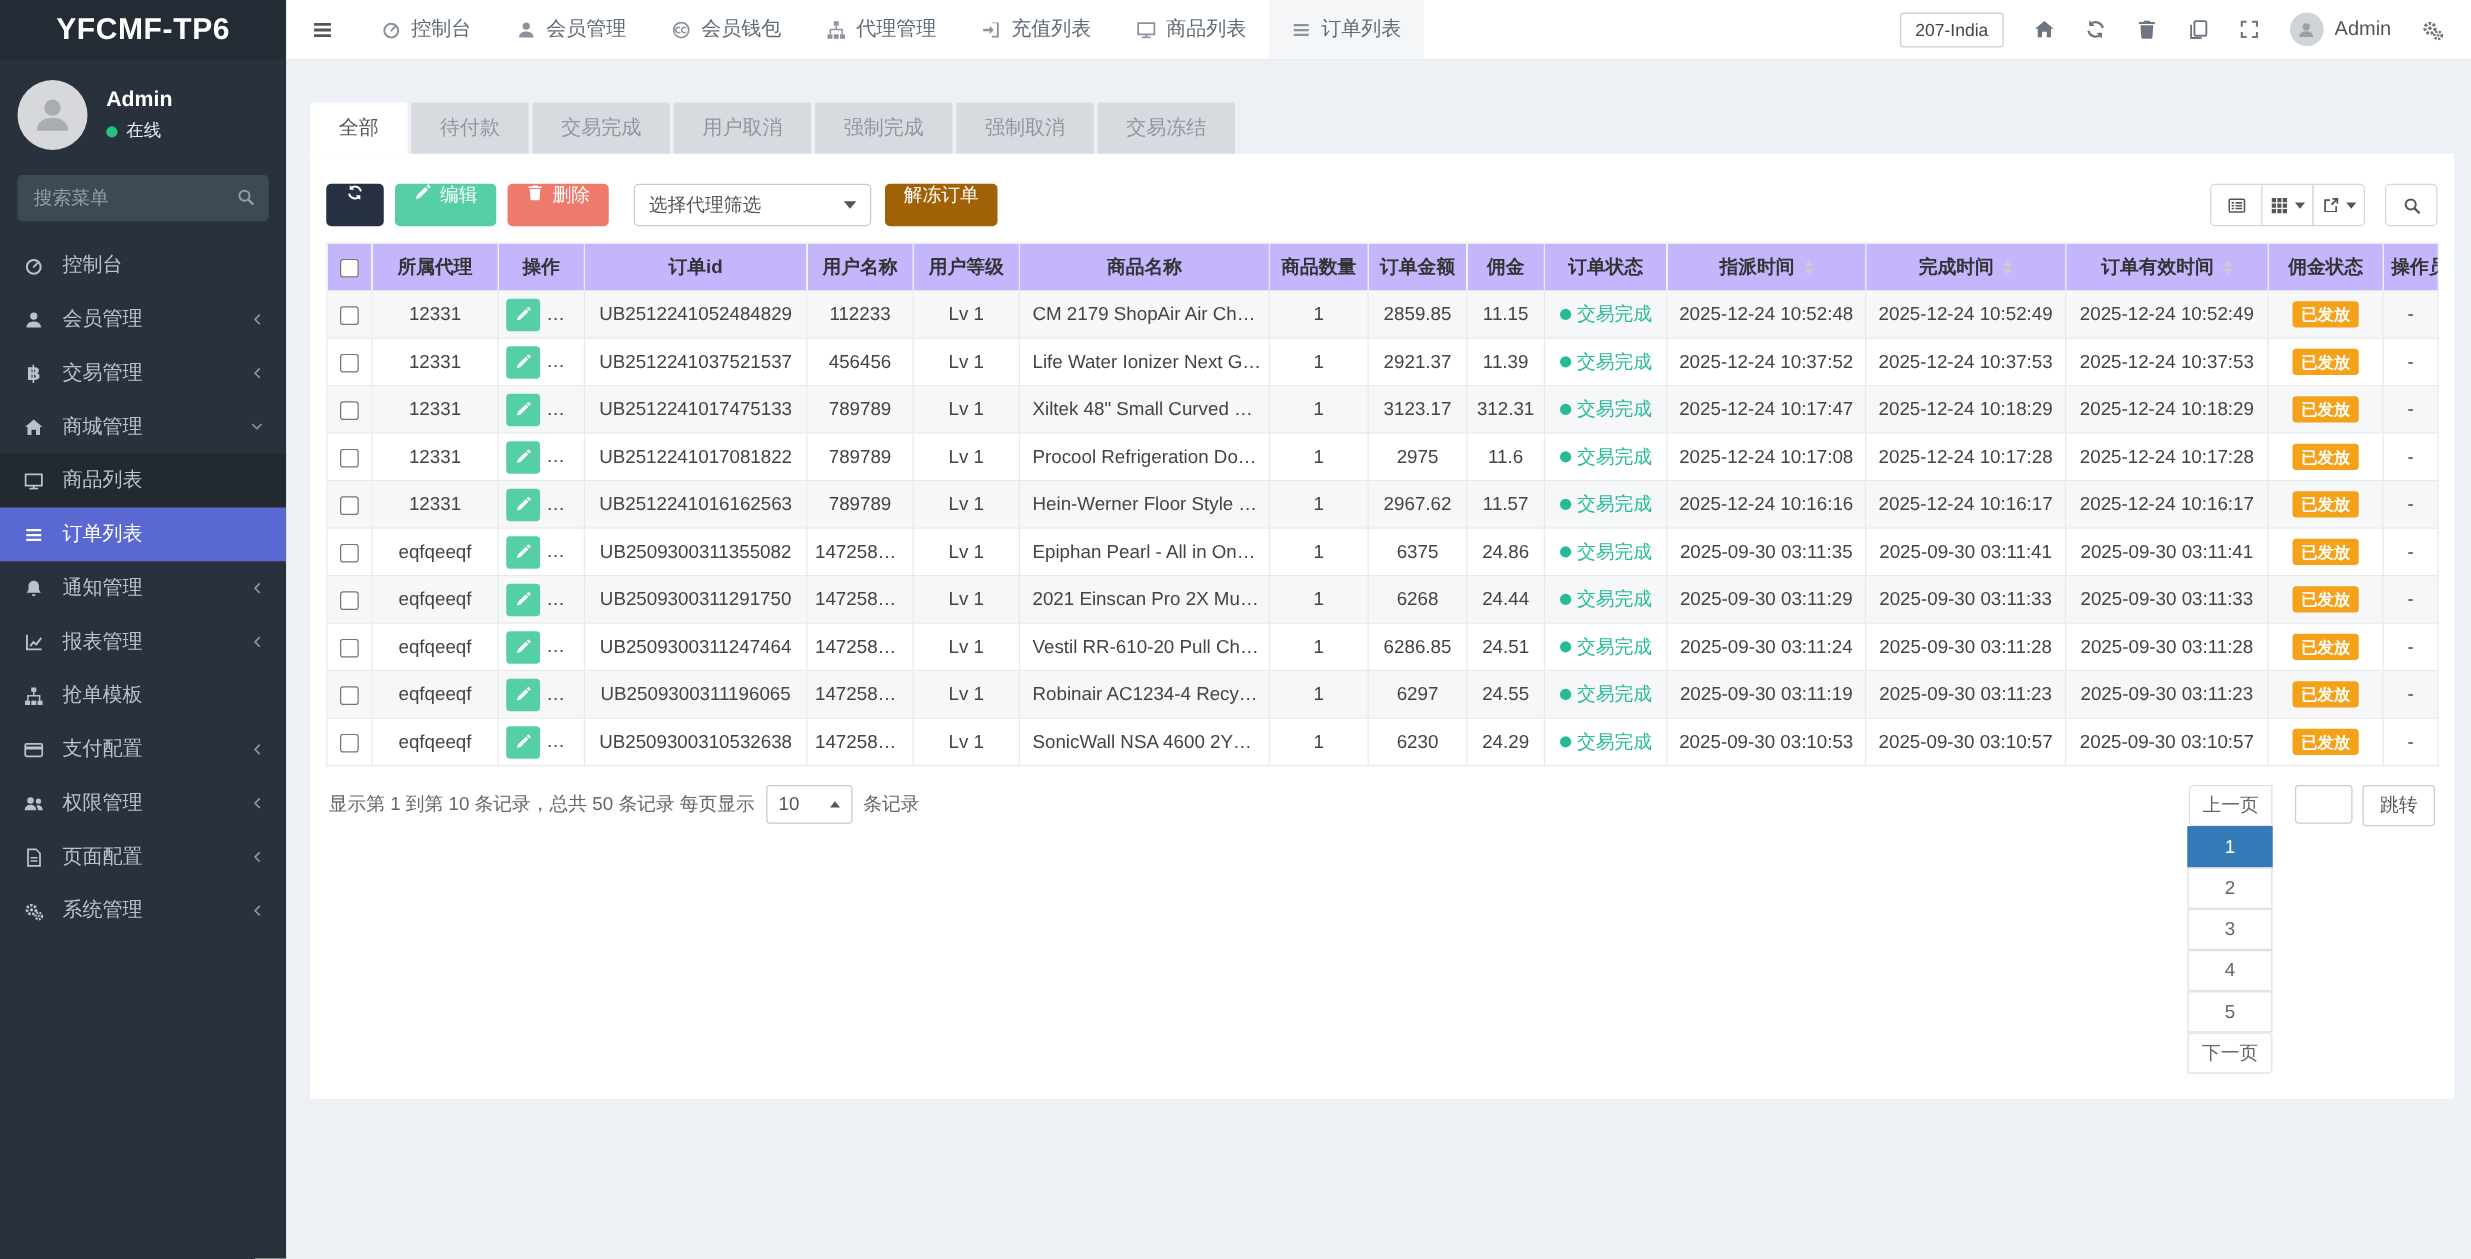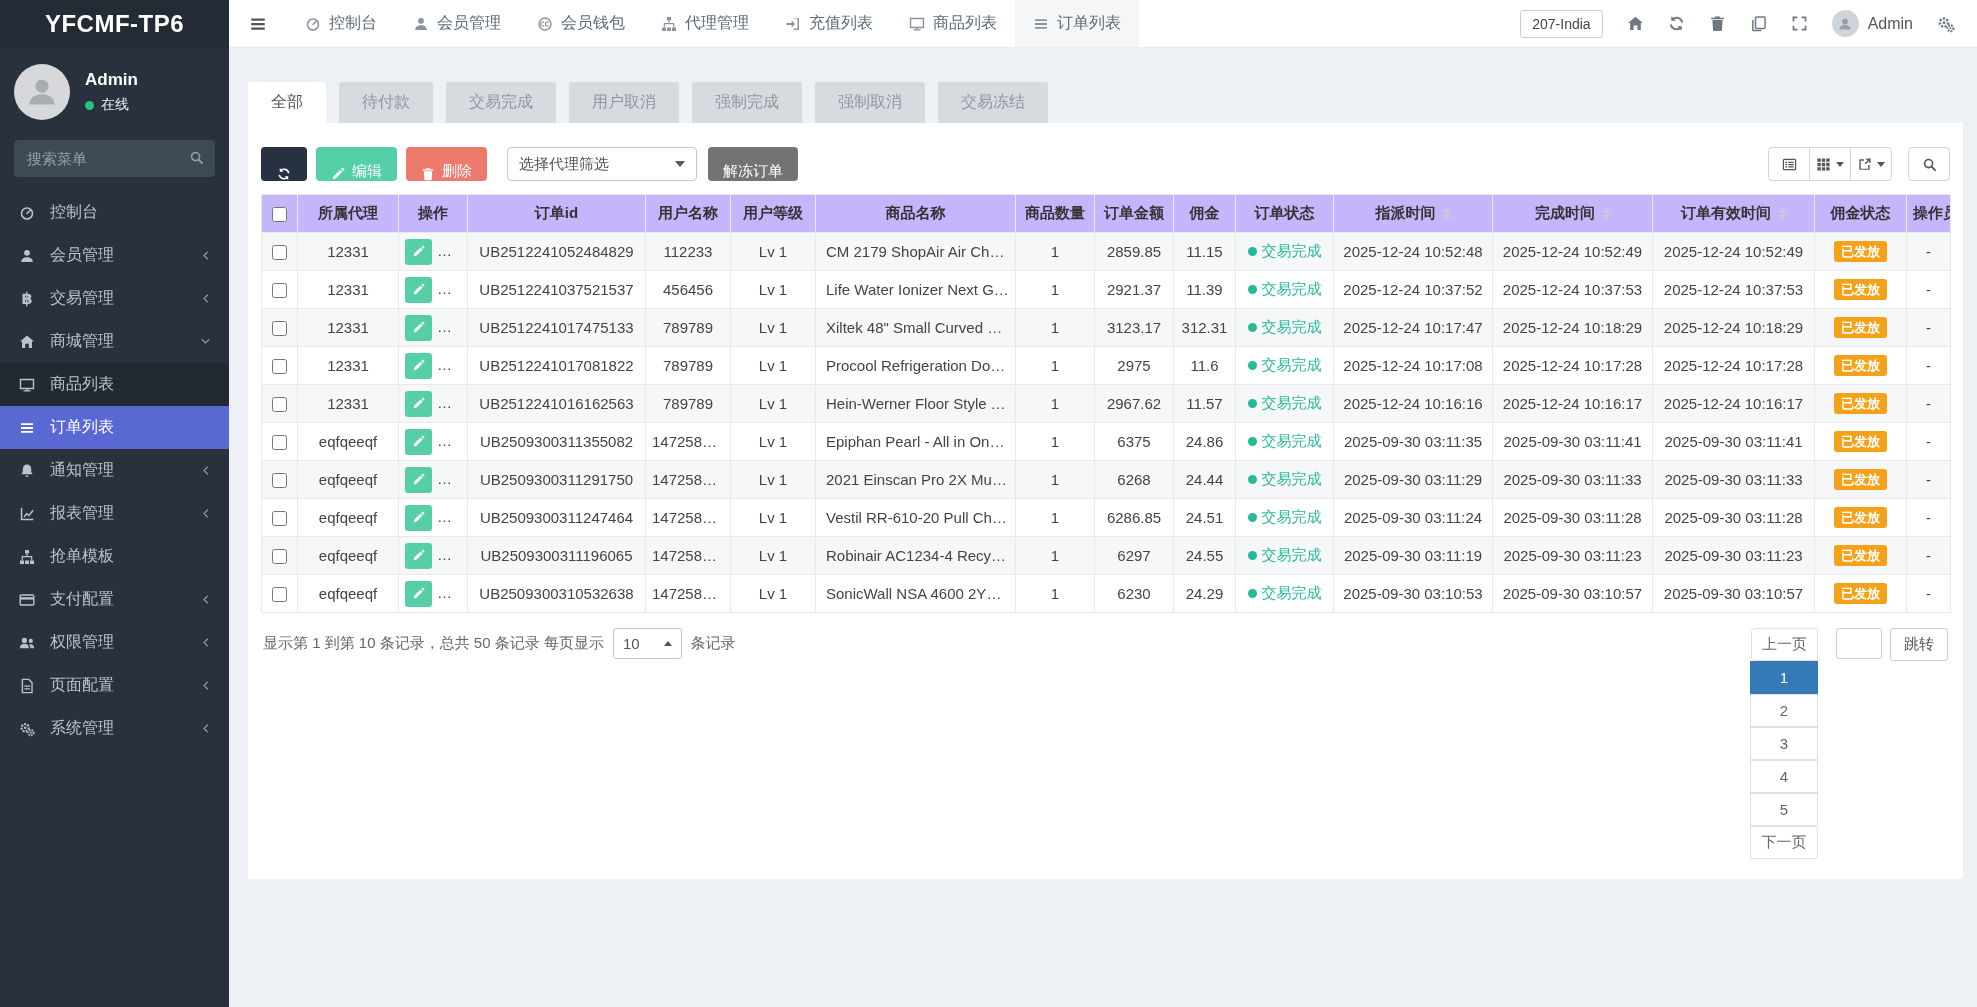--- a/index.html
+++ b/index.html
@@ -38,34 +38,34 @@
   .ss-ic{position:absolute;right:11px;top:10px;color:#8fa0aa;font-size:15px;}
   .side-item{display:flex;align-items:center;gap:13px;padding:0 17px;height:43px;font-size:16px;color:#b9c3cc;text-decoration:none;}
   .side-item .si{width:20px;display:flex;justify-content:center;font-size:16px;}
   .side-item .chev{margin-left:auto;font-size:13px;color:#8b98a3;}
   .side-item.sub{background:#222931;}
   .side-item.active{background:#5a68d2;color:#fff;}
   .btc{font-weight:bold;font-style:normal;}
 
   
   .content{grid-row:2;grid-column:2;background:#edf0f4;padding:34px 14px 0 19px;overflow:hidden;}
-  .tabs{display:flex;gap:10px;}
+  .tabs{display:flex;}
   .tab{height:41px;display:flex;align-items:center;padding:0 23px;background:#d7dbe0;color:#8d97a1;font-size:16px;margin-right:3px;border-radius:2px 2px 0 0;}
   .tab.active{background:#fff;color:#555;}
   .panel{background:#fff;padding:24px 13px 0;}
 
   
   .toolbar{display:flex;align-items:center;margin-bottom:13px;}
-  .btn{border:none;border-radius:4px;color:#fff;font-size:15px;height:34px;display:inline-flex;align-items:flex-end;gap:7px;padding:0 15px;}
+  .btn{border:none;border-radius:4px;color:#fff;font-size:15px;height:34px;display:inline-flex;align-items:flex-start;gap:7px;padding:0 15px;}
   .btn .ic{font-size:14px;}
   .btn.sq{width:46px;justify-content:center;padding:0;}
   .btn.dark{background:#273142;}
   .btn.green{background:#56cfa8;margin-left:9px;}
   .btn.red{background:#ee7a6e;margin-left:9px;}
-  .btn.teal{background:#737373;margin-left:11px;}
+  .btn.teal{background:#a16207;margin-left:11px;}
   .select{height:34px;box-sizing:border-box;border:1px solid #c6cacd;border-radius:4px;background:#fff;padding:0 11px;width:190px;display:flex;justify-content:space-between;align-items:center;color:#555;font-size:15px;margin-left:20px;}
   .cd{width:0;height:0;border-left:5px solid transparent;border-right:5px solid transparent;border-top:6px solid #555;display:inline-block;}
   .cd.sm{border-left-width:4px;border-right-width:4px;border-top-width:5px;margin-left:5px;}
   .tb-right{margin-left:auto;display:flex;align-items:center;}
   .btn-group{display:flex;}
   .gbtn{width:42px;height:34px;background:#fff;border:1px solid #d3d6da;color:#555;display:inline-flex;align-items:center;justify-content:center;font-size:15px;padding:0;}
   .btn-group .gbtn{margin-left:-1px;}
   .btn-group .gbtn:first-child{border-radius:4px 0 0 4px;margin-left:0;}
   .btn-group .gbtn:last-child{border-radius:0 4px 4px 0;}
   .gbtn.lone{border-radius:4px;margin-left:16px;}

